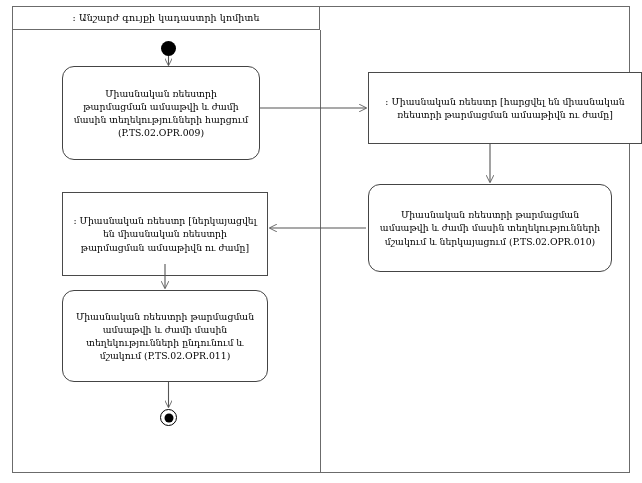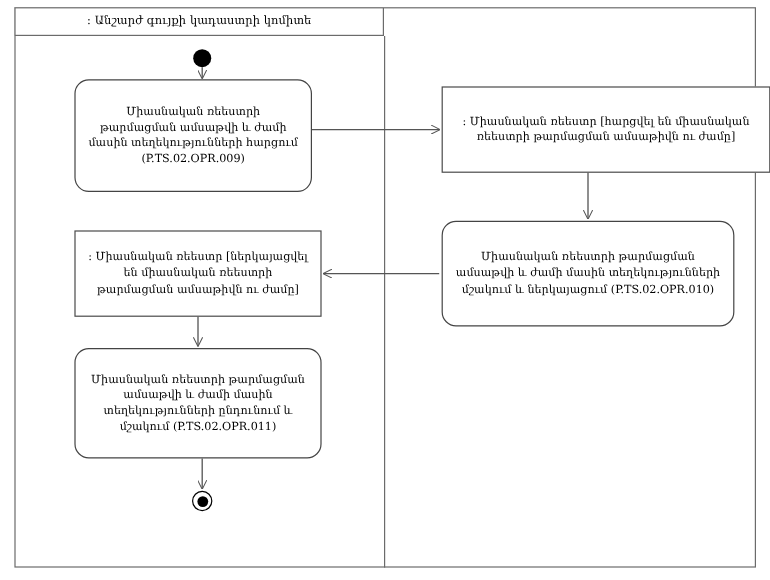--- a/index.html
+++ b/index.html
@@ -89,21 +89,21 @@
   
   .node.object {
     border-radius: 0;
     border-color: #4a4a4a;
   }
 
   
   #node-request        { left: 62px;  top: 66px;  width: 198px; height: 94px; }
   #node-registry-q     { left: 368px; top: 72px;  width: 274px; height: 72px; }
   #node-process        { left: 368px; top: 184px; width: 244px; height: 88px; }
-  #node-registry-r     { left: 62px;  top: 192px; width: 206px; height: 72px; }
+  #node-registry-r     { left: 62px;  top: 192px; width: 206px; height: 84px; }
   #node-receive        { left: 62px;  top: 290px; width: 206px; height: 92px; }
 
   
   .initial-node {
     position: absolute;
     left: 161px;
     top: 41px;
     width: 15px;
     height: 15px;
     border-radius: 50%;

